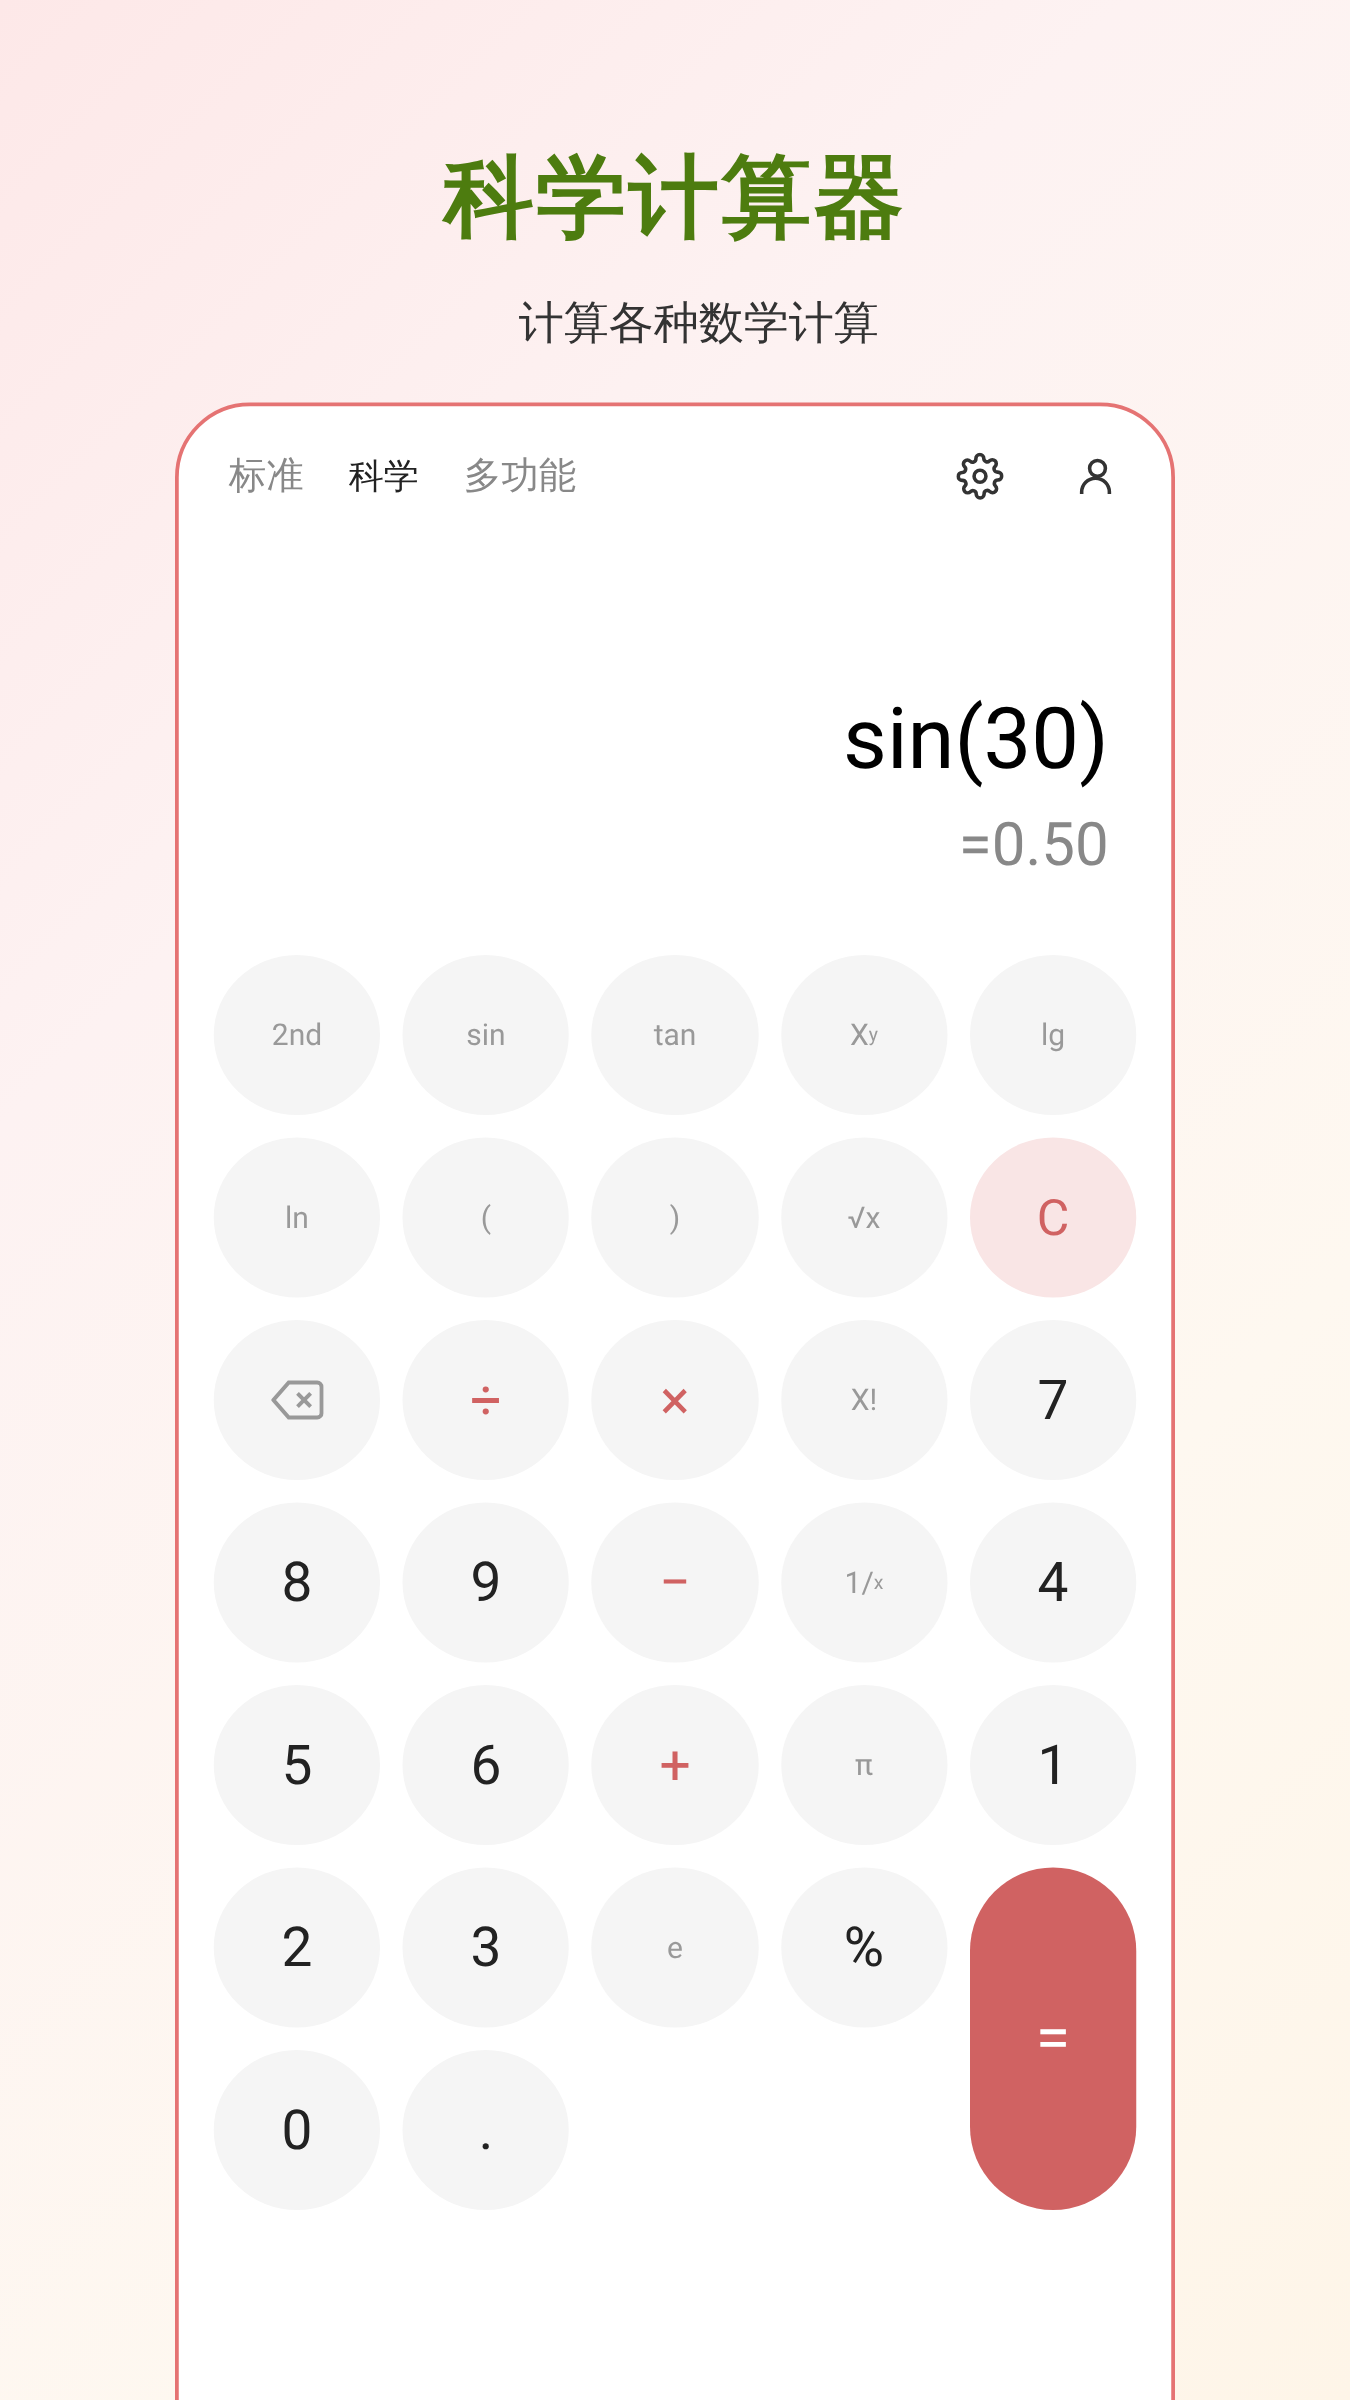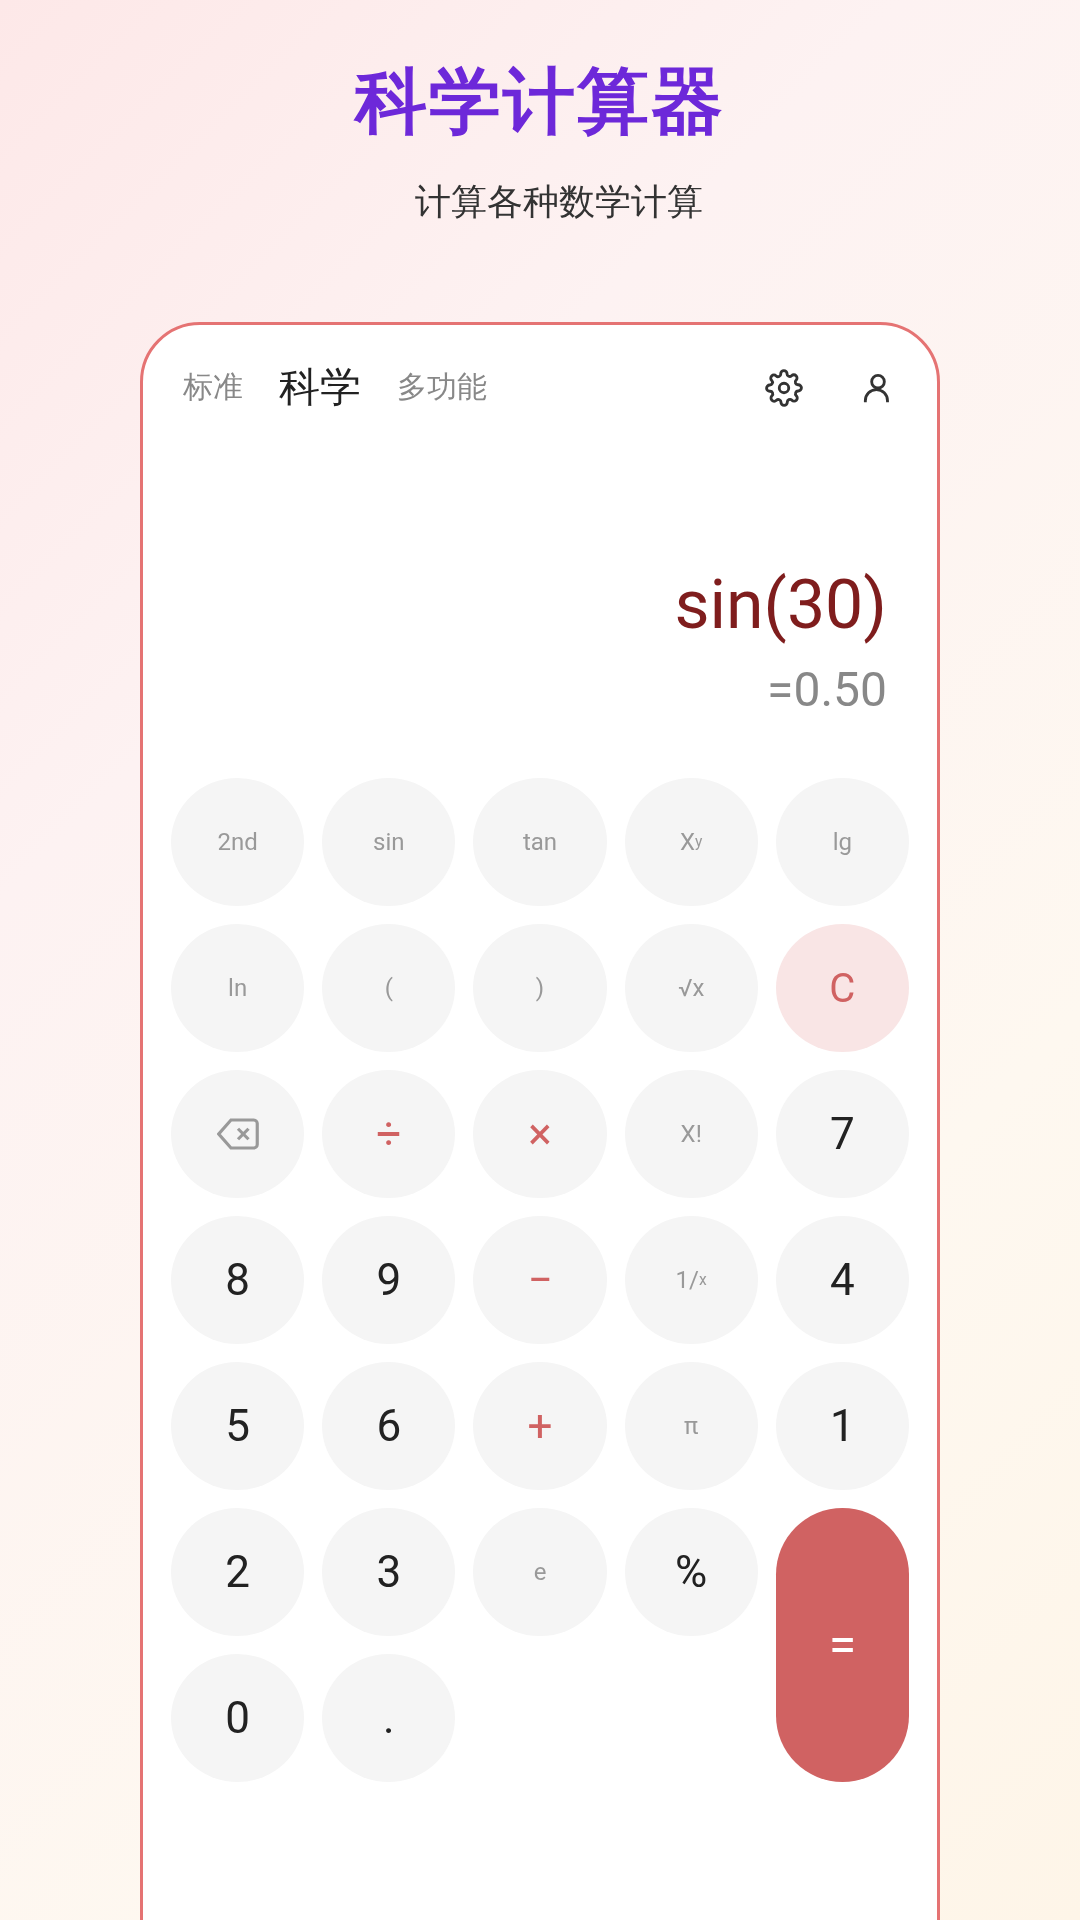--- a/index.html
+++ b/index.html
@@ -8,22 +8,22 @@
       height: 1920px;
       background: linear-gradient(135deg, #fde8e8 0%, #fdf2f2 30%, #fef8f0 70%, #fef5e8 100%);
       font-family: -apple-system, BlinkMacSystemFont, "Segoe UI", Roboto, sans-serif;
       overflow: hidden;
       position: relative;
     }
     .page-title {
       text-align: center;
       font-size: 72px;
       font-weight: 600;
-      color: #6d28d9;
-      margin-top: 54px;
+      color: #4d7c0f;
+      margin-top: 110px;
       letter-spacing: 2px;
     }
     .page-subtitle {
       text-align: center;
       font-size: 36px;
       color: #333;
       margin-top: 28px;
       font-weight: 400;
       margin-left: 38px;
     }
@@ -46,36 +46,36 @@
       gap: 36px;
     }
     .tab {
       font-size: 30px;
       color: #888;
       cursor: pointer;
     }
     .tab.active {
       color: #222;
       font-weight: 500;
-      font-size: 41px;
+      font-size: 28px;
     }
     .header-spacer { flex: 1; }
     .icon-btn {
       cursor: pointer;
       display: flex;
       align-items: center;
       justify-content: center;
     }
     .display-area {
       text-align: right;
       padding: 150px 50px 0 50px;
     }
     .expression {
       font-size: 68px;
-      color: #7f1d1d;
+      color: #000000;
       font-weight: 400;
     }
     .result {
       font-size: 48px;
       color: #888;
       margin-top: 16px;
     }
     .keypad {
       padding: 60px 28px 0 28px;
       display: grid;

